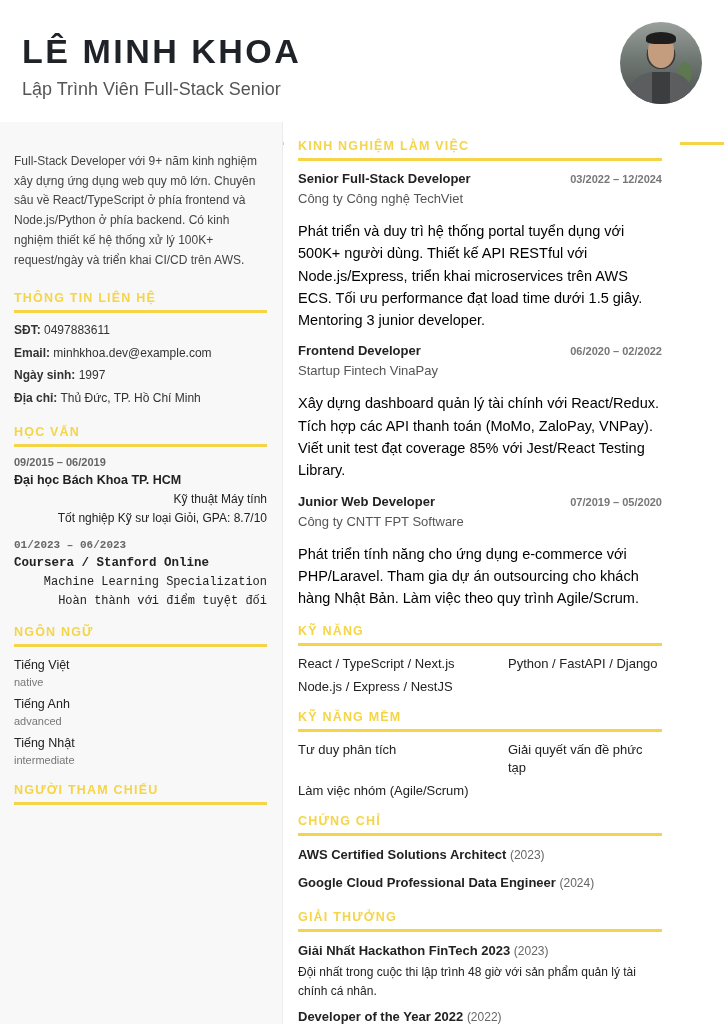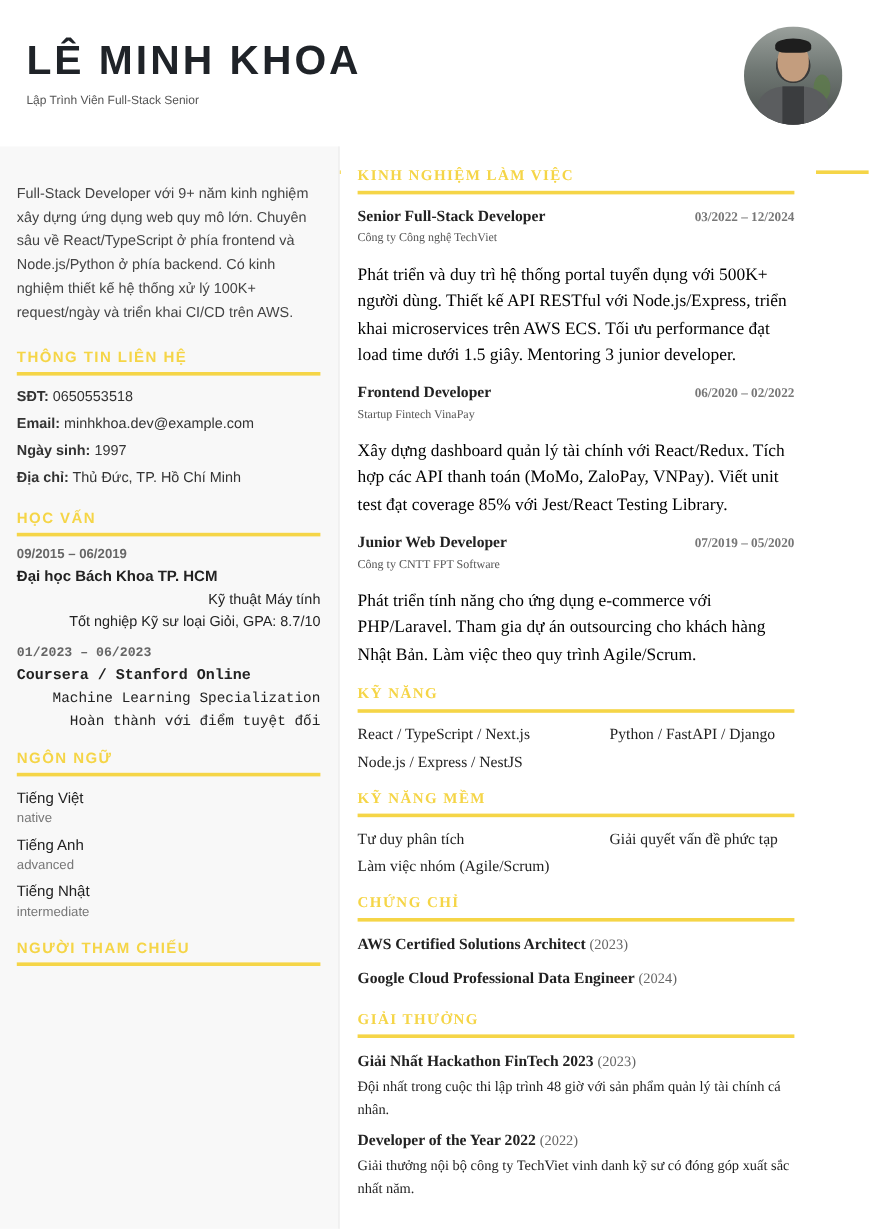--- a/index.html
+++ b/index.html
@@ -11,21 +11,21 @@
     border-bottom: 3px solid #f5d547;
     text-decoration: underline;
   }
   .name {
     position: absolute; left: 22px; top: 32px;
     font-family: "Liberation Sans", sans-serif; font-weight: 700;
     font-size: 34px; letter-spacing: 2.5px; color: #1f2328;
   }
   .title {
     position: absolute; left: 22px; top: 79px;
-    font-size: 10px; color: #555;
+    font-size: 18px; color: #555;
   }
   .avatar {
     position: absolute; left: 620px; top: 22px; width: 82px; height: 82px;
     border-radius: 50%; overflow: hidden;
     background: radial-gradient(circle at 50% 40%, #c9b59a 0 18%, #3a3a3a 19% 22%, transparent 23%),
                 linear-gradient(180deg, #9aa09c 0%, #6f7773 45%, #4a4f4d 100%);
   }
   .avatar .face {
     position: absolute; left: 28px; top: 14px; width: 26px; height: 32px;
     border-radius: 45% 45% 48% 48%; background: #c39d7e;
@@ -47,21 +47,21 @@
     border-radius: 50%; background: #5c7a4a; opacity: 0.8;
   }
 
   .sidebar {
     position: absolute; left: 0; top: 122px; width: 283px; height: 902px;
     background: #f8f8f8; border-right: 1px solid #ececec;
     padding: 0 15px 0 14px;
   }
   .main {
     position: absolute; left: 284px; top: 122px; width: 396px; height: 902px;
-    padding: 0 18px 0 14px; background: #fff; font-family: Liberation Serif, serif;
+    padding: 0 18px 0 14px; background: #fff;
   }
 
   .sec-title {
     font-size: 12.5px; font-weight: 700; letter-spacing: 1.2px;
     color: #f5d547; text-transform: uppercase;
     padding-bottom: 5px; border-bottom: 3px solid #f5d547;
   }
 
   .summary {
     margin-top: 30px; font-size: 12px; line-height: 19.7px; color: #444;
@@ -86,21 +86,21 @@
   .lang .level { font-size: 11px; color: #777; line-height: 15px; }
 
   .ref { margin-top: 15px; }
 
   .exp { margin-top: 17px; }
   .job { margin-top: 10px; }
   .job + .job { margin-top: 12px; }
   .job-head { display: flex; justify-content: space-between; align-items: baseline; }
   .job-title { font-size: 13px; font-weight: 700; color: #222; }
   .job-date { font-size: 11px; font-weight: 700; color: #777; }
-  .job-company { font-size: 10px; color: #555; margin-top: 5px; }
+  .job-company { font-size: 13px; color: #555; margin-top: 5px; }
   .job-desc { font-size: 14.5px; color: #000000; line-height: 22.3px; margin-top: 14px; }
 
   .skills { margin-top: 14px; }
   .grid2 {
     display: grid; grid-template-columns: 210px 1fr; margin-top: 9px;
     font-size: 13px; color: #222; row-gap: 5px; line-height: 18px;
   }
 
   .soft { margin-top: 14px; }
 
@@ -132,21 +132,21 @@
     <div class="hair"></div>
   </div>
 </div>
 
 <div class="sidebar">
   <p class="summary">Full-Stack Developer với 9+ năm kinh nghiệm xây dựng ứng dụng web quy mô lớn. Chuyên sâu về React/TypeScript ở phía frontend và Node.js/Python ở phía backend. Có kinh nghiệm thiết kế hệ thống xử lý 100K+ request/ngày và triển khai CI/CD trên AWS.</p>
 
   <div class="contact">
     <div class="sec-title">THÔNG TIN LIÊN HỆ</div>
     <div class="rows">
-      <div class="row"><b>SĐT:</b> <span>0650553518</span></div>
+      <div class="row"><b>SĐT:</b> <span>0497883611</span></div>
       <div class="row"><b>Email:</b> <span>minhkhoa.dev@example.com</span></div>
       <div class="row"><b>Ngày sinh:</b> <span>1997</span></div>
       <div class="row"><b>Địa chỉ:</b> <span>Thủ Đức, TP. Hồ Chí Minh</span></div>
     </div>
   </div>
 
   <div class="edu">
     <div class="sec-title">HỌC VẤN</div>
     <div class="item">
       <div class="date">09/2015 – 06/2019</div>

